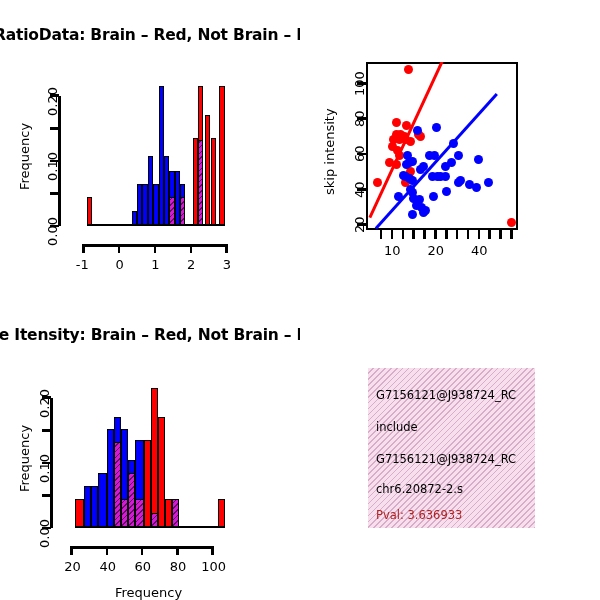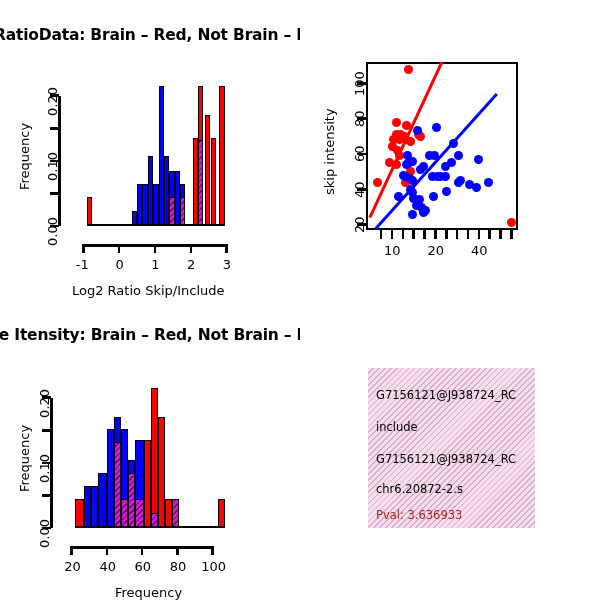--- a/index.html
+++ b/index.html
@@ -116,21 +116,20 @@
     white-space: nowrap;
   }
   .info-line.pval { color: #B22222; }
 </style>
 </head>
 <body>
 
 <div class="panel" id="panel-ratio" style="left:0; top:0; width:300px; height:300px;">
   <div class="panel-title" style="left:-6px; top:26px;">RatioData: Brain – Red, Not Brain – Blu</div>
   <div class="axis-label ylab" style="left:17px; top:190px;">Frequency</div>
-  <div class="axis-label" style="left:72px; top:283px;">Log2 Ratio Skip/Include</div>
   <div id="ratio-plotarea" style="position:absolute; left:0; top:0; width:300px; height:300px;">
       <div class="bar red" style="left: 86.9535px; top: 196.698px; width: 5.37209px; height: 29.3023px; z-index: 3;"></div>
       <div class="bar blue" style="left: 131.721px; top: 211.023px; width: 5.37209px; height: 14.9767px; z-index: 3;"></div>
       <div class="bar blue" style="left: 137.093px; top: 183.674px; width: 5.37209px; height: 42.3256px; z-index: 3;"></div>
       <div class="bar blue" style="left: 142.465px; top: 183.674px; width: 5.37209px; height: 42.3256px; z-index: 3;"></div>
       <div class="bar blue" style="left: 147.837px; top: 155.674px; width: 5.37209px; height: 70.3256px; z-index: 3;"></div>
       <div class="bar blue" style="left: 153.209px; top: 183.674px; width: 5.37209px; height: 42.3256px; z-index: 3;"></div>
       <div class="bar blue" style="left: 158.581px; top: 86px; width: 5.37209px; height: 140px; z-index: 3;"></div>
       <div class="bar blue" style="left: 163.953px; top: 155.674px; width: 5.37209px; height: 70.3256px; z-index: 3;"></div>
       <div class="bar blue" style="left: 169.326px; top: 170.651px; width: 5.37209px; height: 55.3488px; z-index: 3;"></div>

